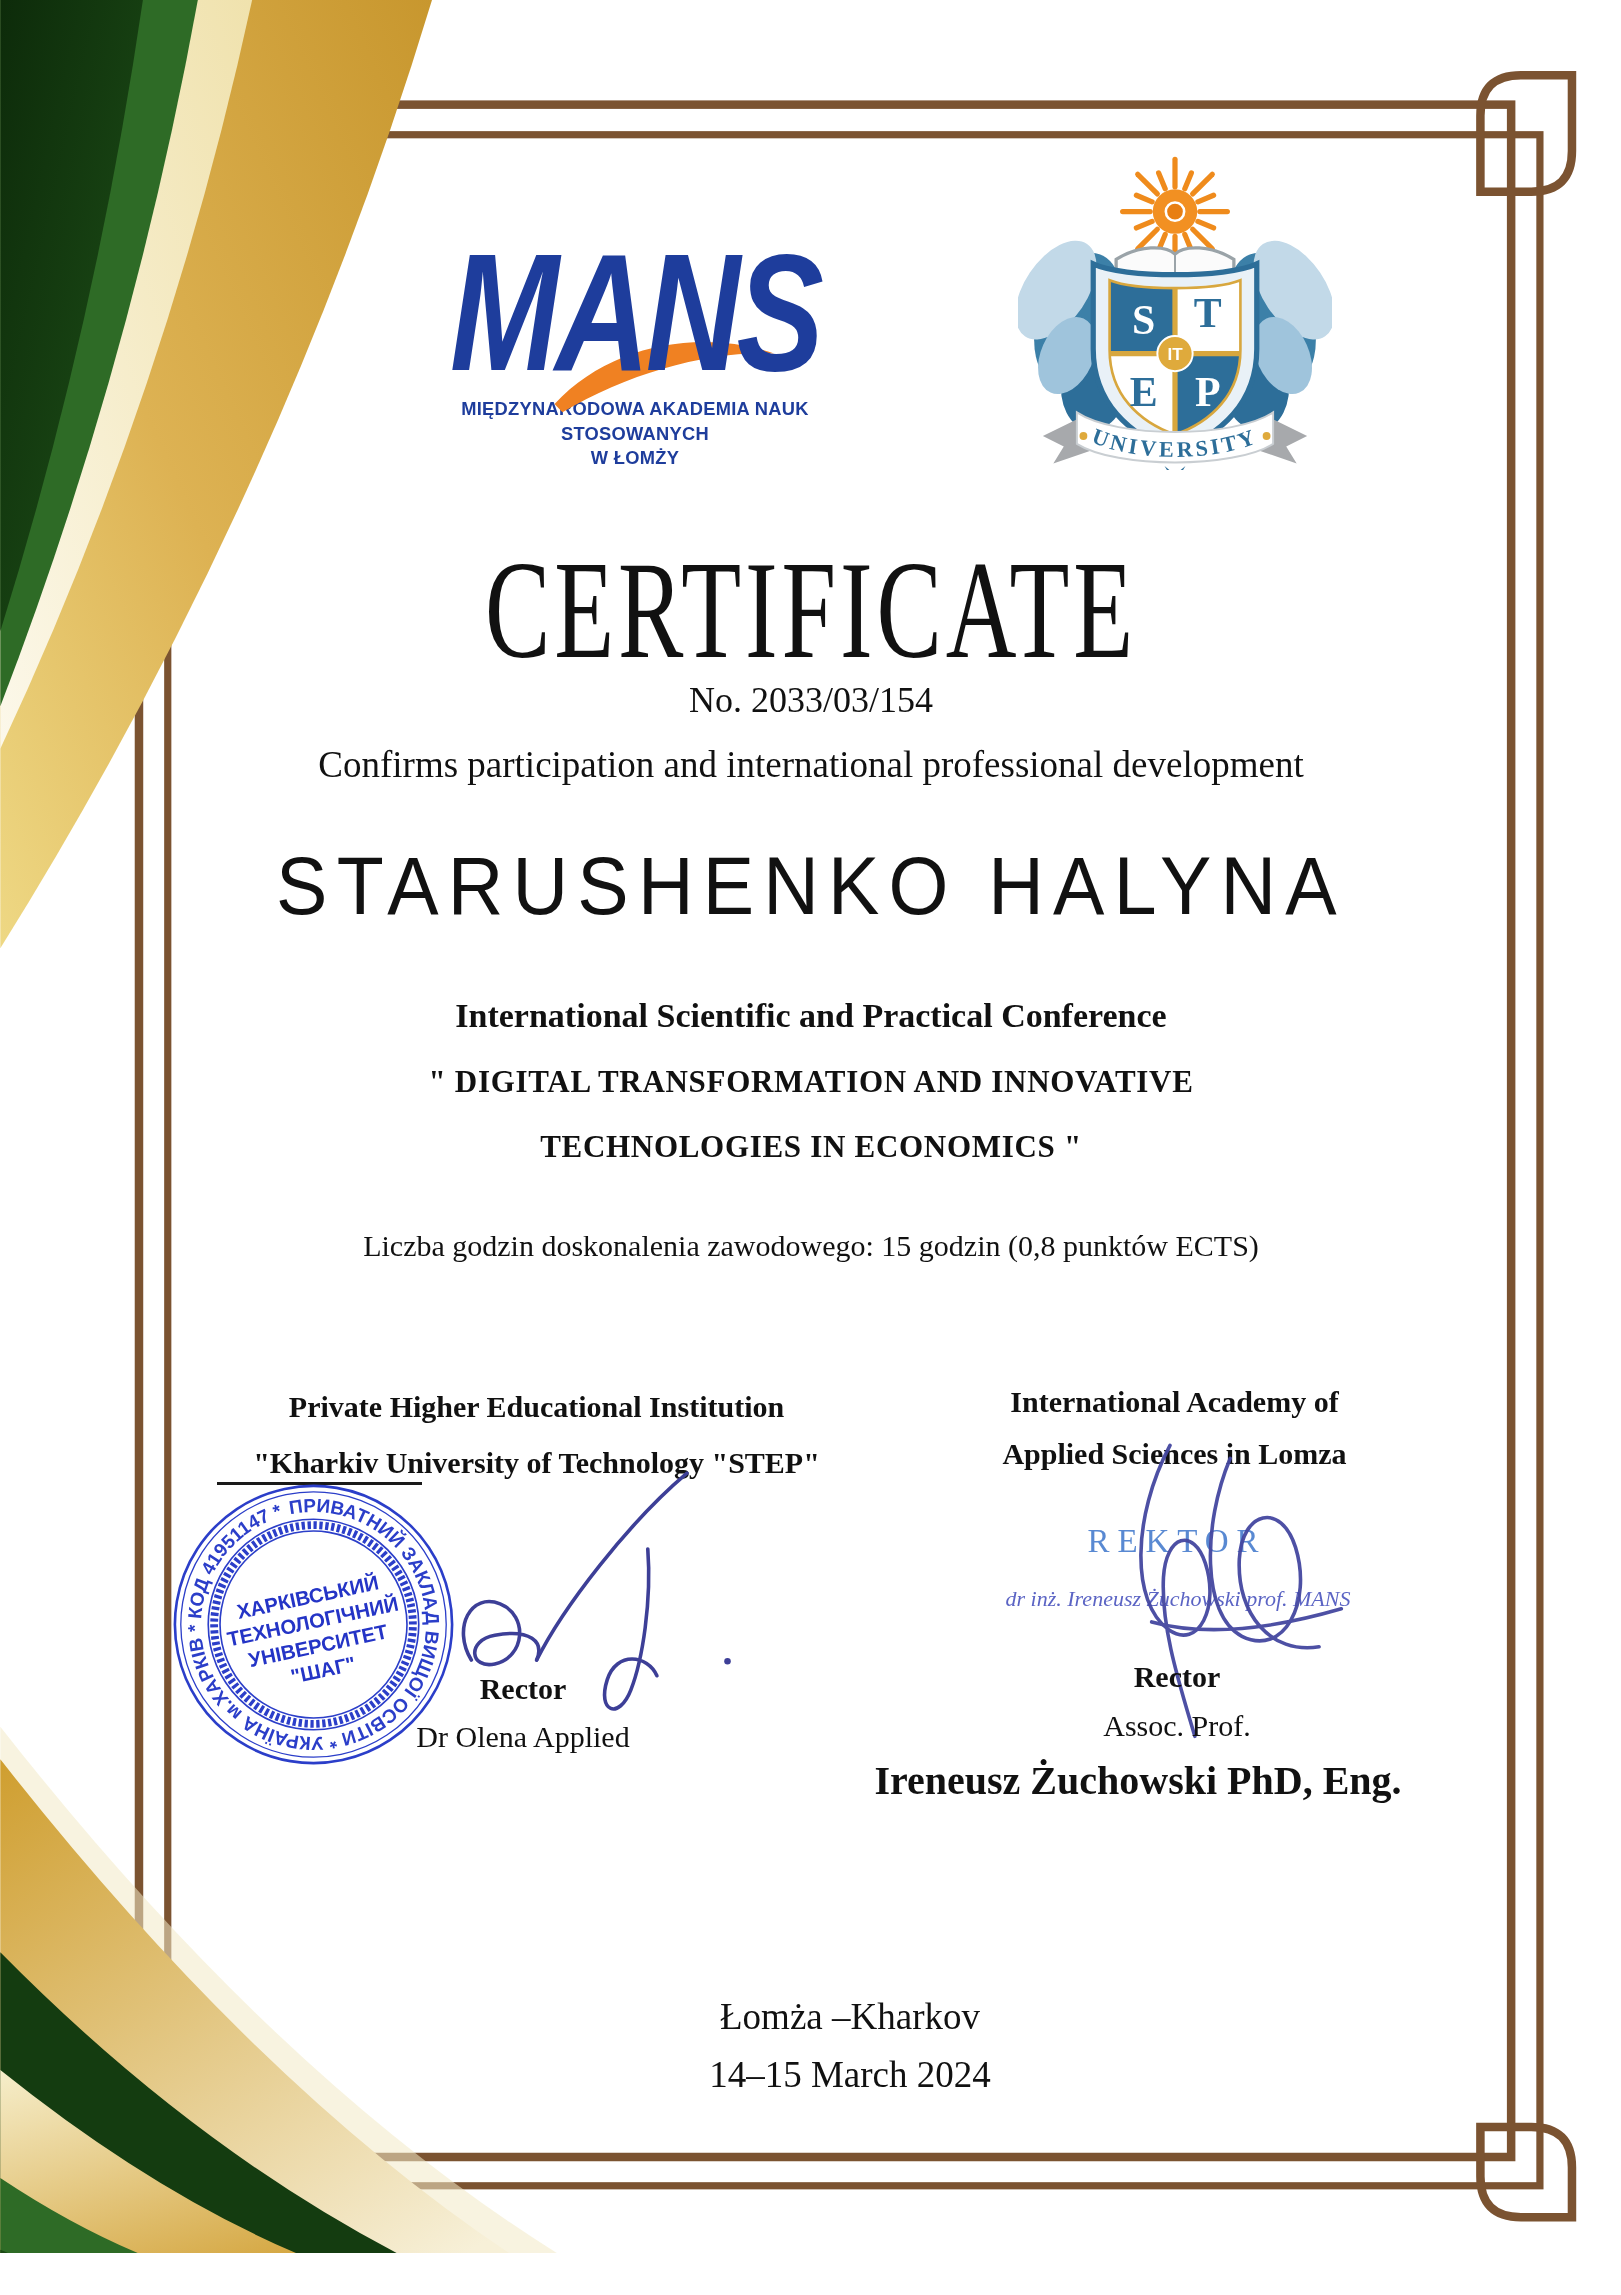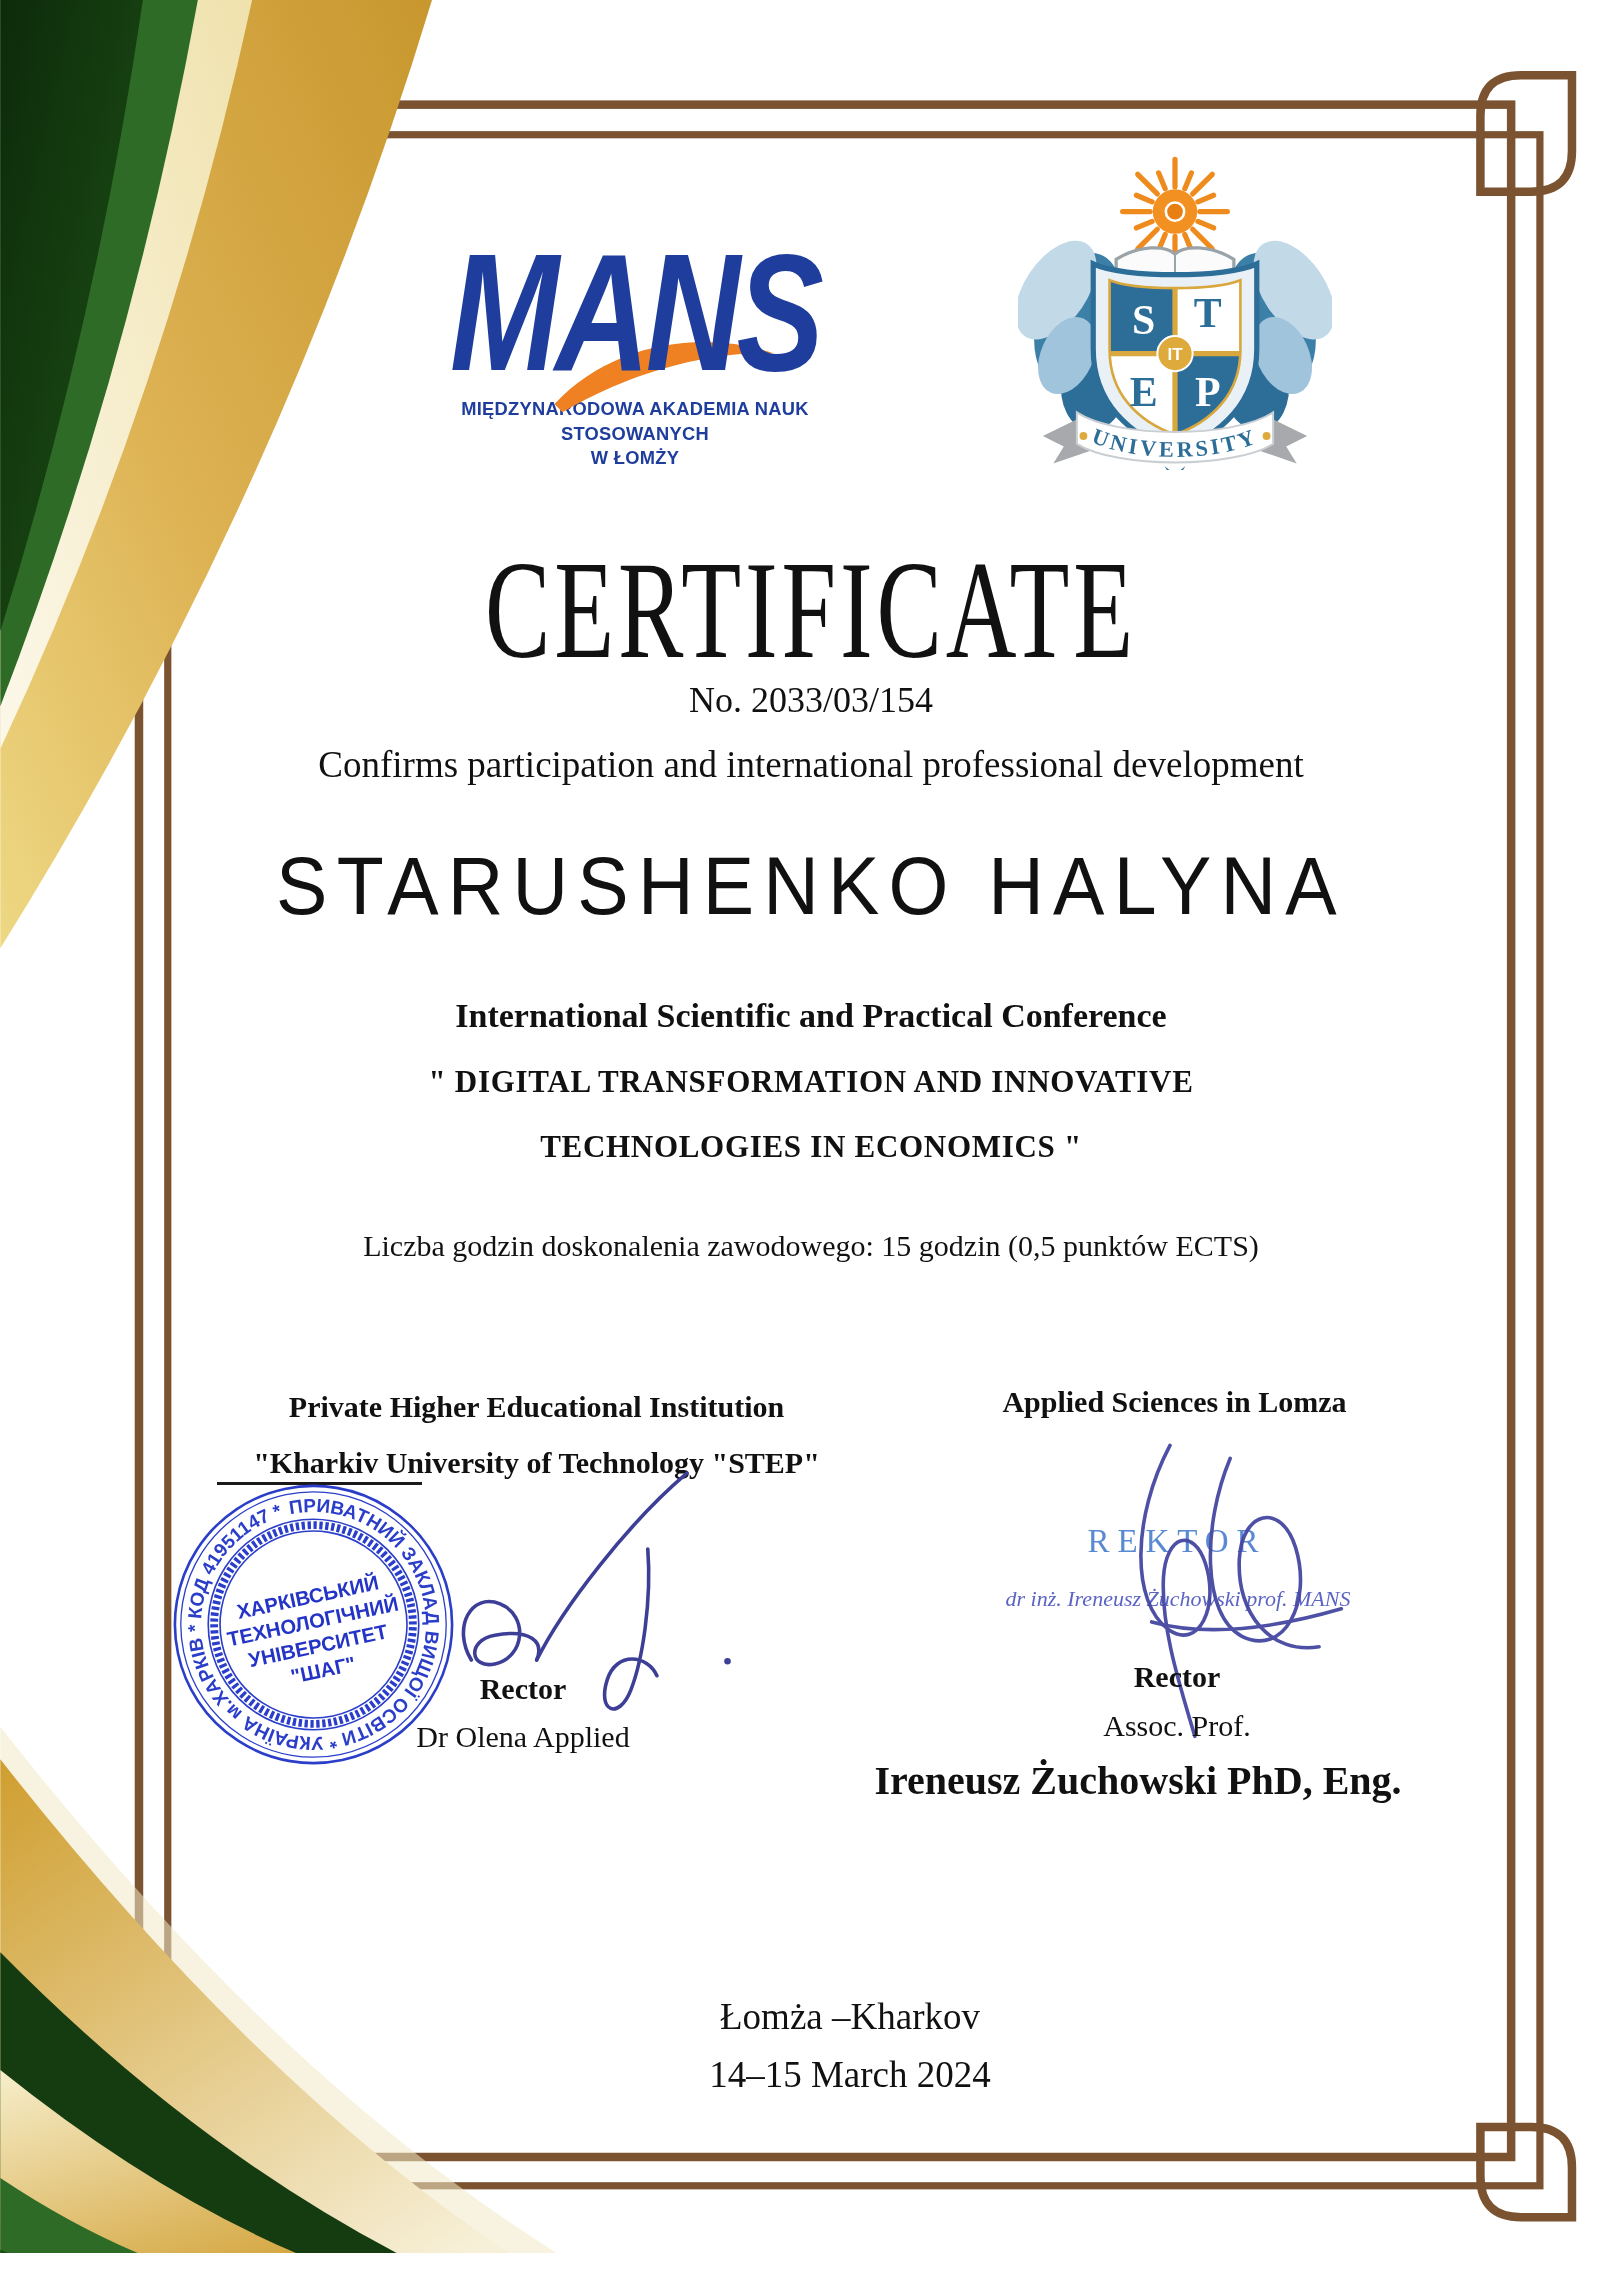--- a/index.html
+++ b/index.html
@@ -198,21 +198,21 @@
       </g>
     </svg>
 
     <div class="abs ctr cert-title">CERTIFICATE</div>
     <div class="abs ctr cert-number">No. 2033/03/154</div>
     <div class="abs ctr confirm-line">Confirms participation and international professional development</div>
     <div class="abs ctr recipient">STARUSHENKO HALYNA</div>
     <div class="abs ctr conf-label">International Scientific and Practical Conference</div>
     <div class="abs ctr conf-q1">" DIGITAL TRANSFORMATION AND INNOVATIVE</div>
     <div class="abs ctr conf-q2">TECHNOLOGIES IN ECONOMICS "</div>
-    <div class="abs ctr hours">Liczba godzin doskonalenia zawodowego: 15 godzin (0,5 punktów ECTS)</div>
+    <div class="abs ctr hours">Liczba godzin doskonalenia zawodowego: 15 godzin (0,8 punktów ECTS)</div>
 
     <div class="abs ctr col-left">
       <div>Private Higher Educational Institution</div>
       <div>"Kharkiv University of Technology "STEP"</div>
     </div>
     <div class="abs kh-underline"></div>
 
     <svg class="abs" style="left:171px;top:1482px;" width="285" height="285" viewBox="0 0 436 436">
       <g transform="rotate(-12 218 218)">
         <g fill="none" stroke="#2b3ec9">
@@ -241,20 +241,21 @@
         <path d="M160,300 C200,220 300,90 390,14"></path>
         <path d="M330,130 C336,210 322,300 304,346 C286,392 252,380 268,330 C282,286 330,292 344,324"></path>
       </g>
       <circle cx="452" cy="302" r="5" fill="#3d3f97"></circle>
     </svg>
 
     <div class="abs ctr rector-left">Rector</div>
     <div class="abs ctr name-left">Dr Olena Applied</div>
 
     <div class="abs ctr col-right">
+      <div>International Academy of</div>
       <div>Applied Sciences in Lomza</div>
     </div>
 
     <div class="abs ctr rektor-stamp">REKTOR</div>
     <div class="abs ctr rektor-sub">dr inż. Ireneusz Żuchowski prof. MANS</div>
 
     <svg class="abs" style="left:1034px;top:1406px;" width="340" height="373" viewBox="0 0 520 570">
       <g fill="none" stroke="#4447a0" stroke-width="5.5" stroke-linecap="round" opacity="0.95">
         <path d="M208,60 C150,170 148,300 206,342 C252,374 284,306 262,240 C244,186 202,196 198,262 C194,340 224,430 246,505"></path>
         <path d="M300,80 C258,180 256,320 318,352 C382,384 426,300 400,216 C378,146 318,160 314,234 C310,318 362,380 436,368"></path>

